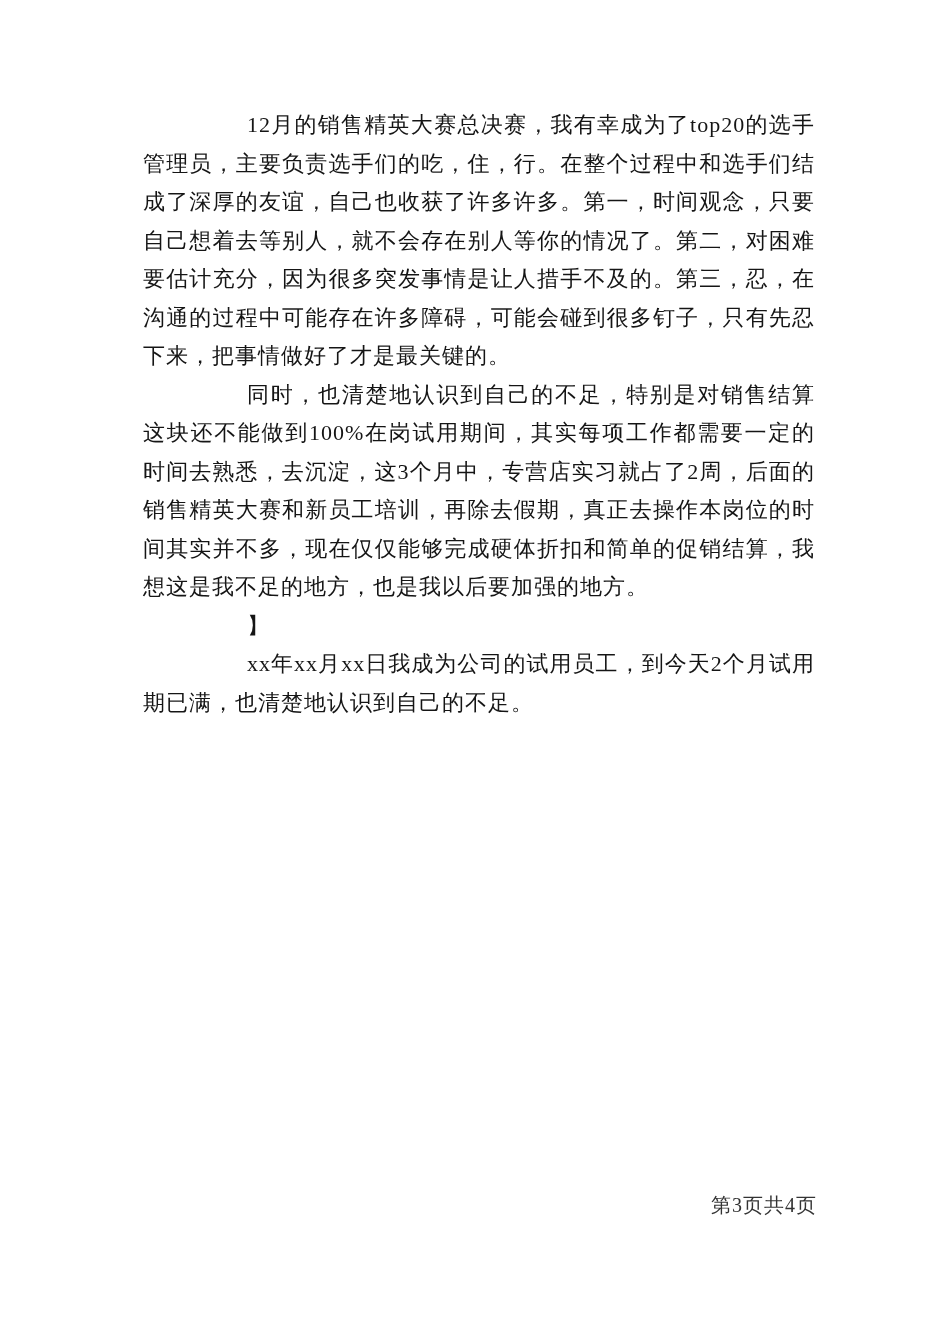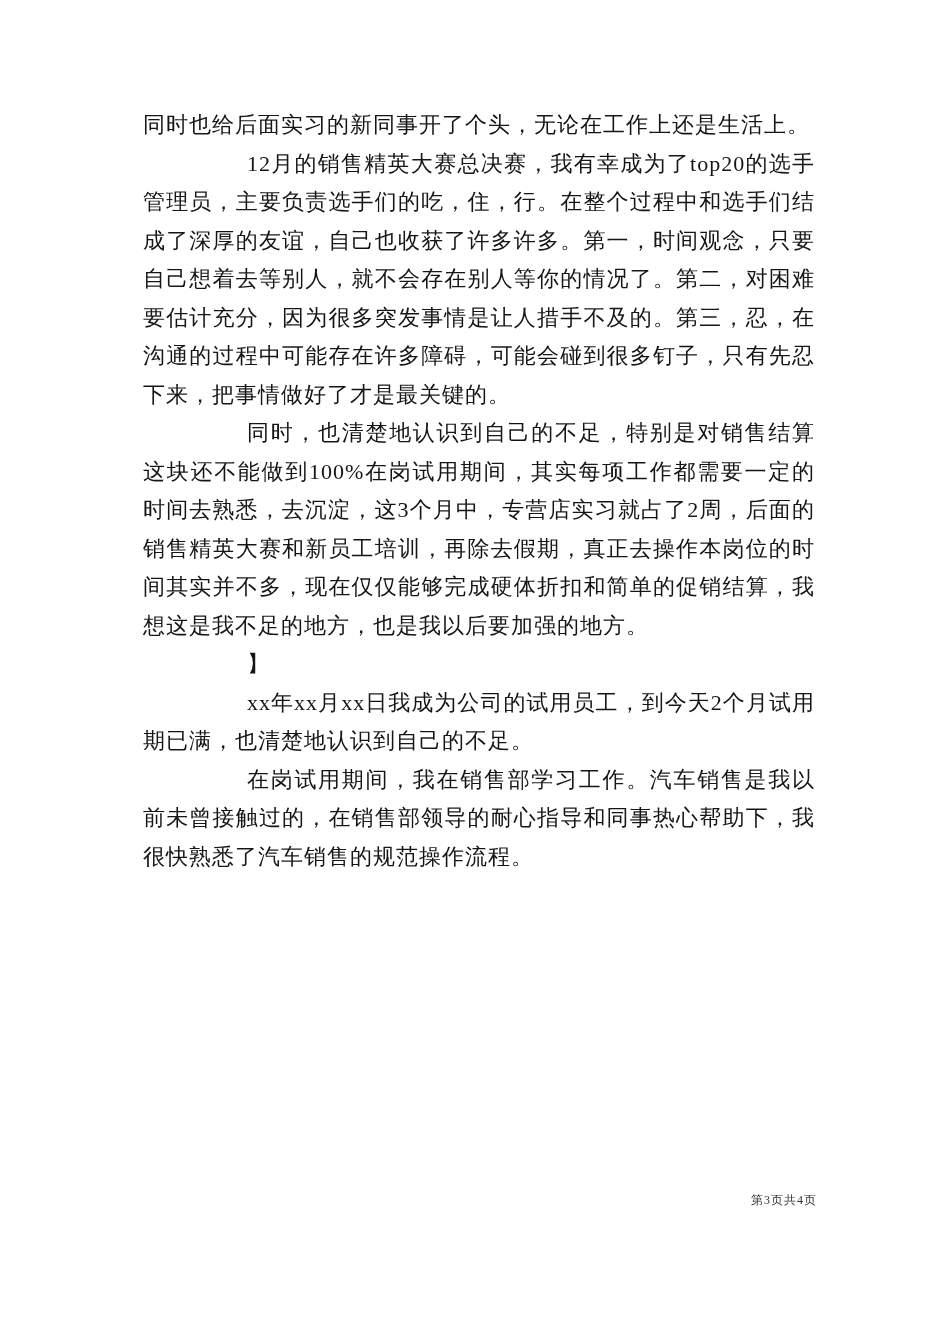--- a/index.html
+++ b/index.html
@@ -31,33 +31,31 @@
     color: #151515;
     word-break: break-all;
   }
   .indent {
     text-indent: 104px;
   }
   .footer {
     position: absolute;
     top: 1192px;
     right: 133px;
-    font-size: 12px;
+    font-size: 20px;
     letter-spacing: 1px;
     color: #333333;
   }
 </style>
 </head>
 <body>
 
 <div class="page">
   <div class="content">
-    <p class="para">同时也给后面实习的新同事开了个头，无论在工作上还是生活上。</p>
     <p class="para indent">12月的销售精英大赛总决赛，我有幸成为了top20的选手管理员，主要负责选手们的吃，住，行。在整个过程中和选手们结成了深厚的友谊，自己也收获了许多许多。第一，时间观念，只要自己想着去等别人，就不会存在别人等你的情况了。第二，对困难要估计充分，因为很多突发事情是让人措手不及的。第三，忍，在沟通的过程中可能存在许多障碍，可能会碰到很多钉子，只有先忍下来，把事情做好了才是最关键的。</p>
     <p class="para indent">同时，也清楚地认识到自己的不足，特别是对销售结算这块还不能做到100%在岗试用期间，其实每项工作都需要一定的时间去熟悉，去沉淀，这3个月中，专营店实习就占了2周，后面的销售精英大赛和新员工培训，再除去假期，真正去操作本岗位的时间其实并不多，现在仅仅能够完成硬体折扣和简单的促销结算，我想这是我不足的地方，也是我以后要加强的地方。</p>
     <p class="para indent">】</p>
     <p class="para indent">xx年xx月xx日我成为公司的试用员工，到今天2个月试用期已满，也清楚地认识到自己的不足。</p>
-    <p class="para indent">在岗试用期间，我在销售部学习工作。汽车销售是我以前未曾接触过的，在销售部领导的耐心指导和同事热心帮助下，我很快熟悉了汽车销售的规范操作流程。</p>
   </div>
   <div class="footer">
     <span>第3页共4页</span>
   </div>
 </div>
 
 </body></html>

